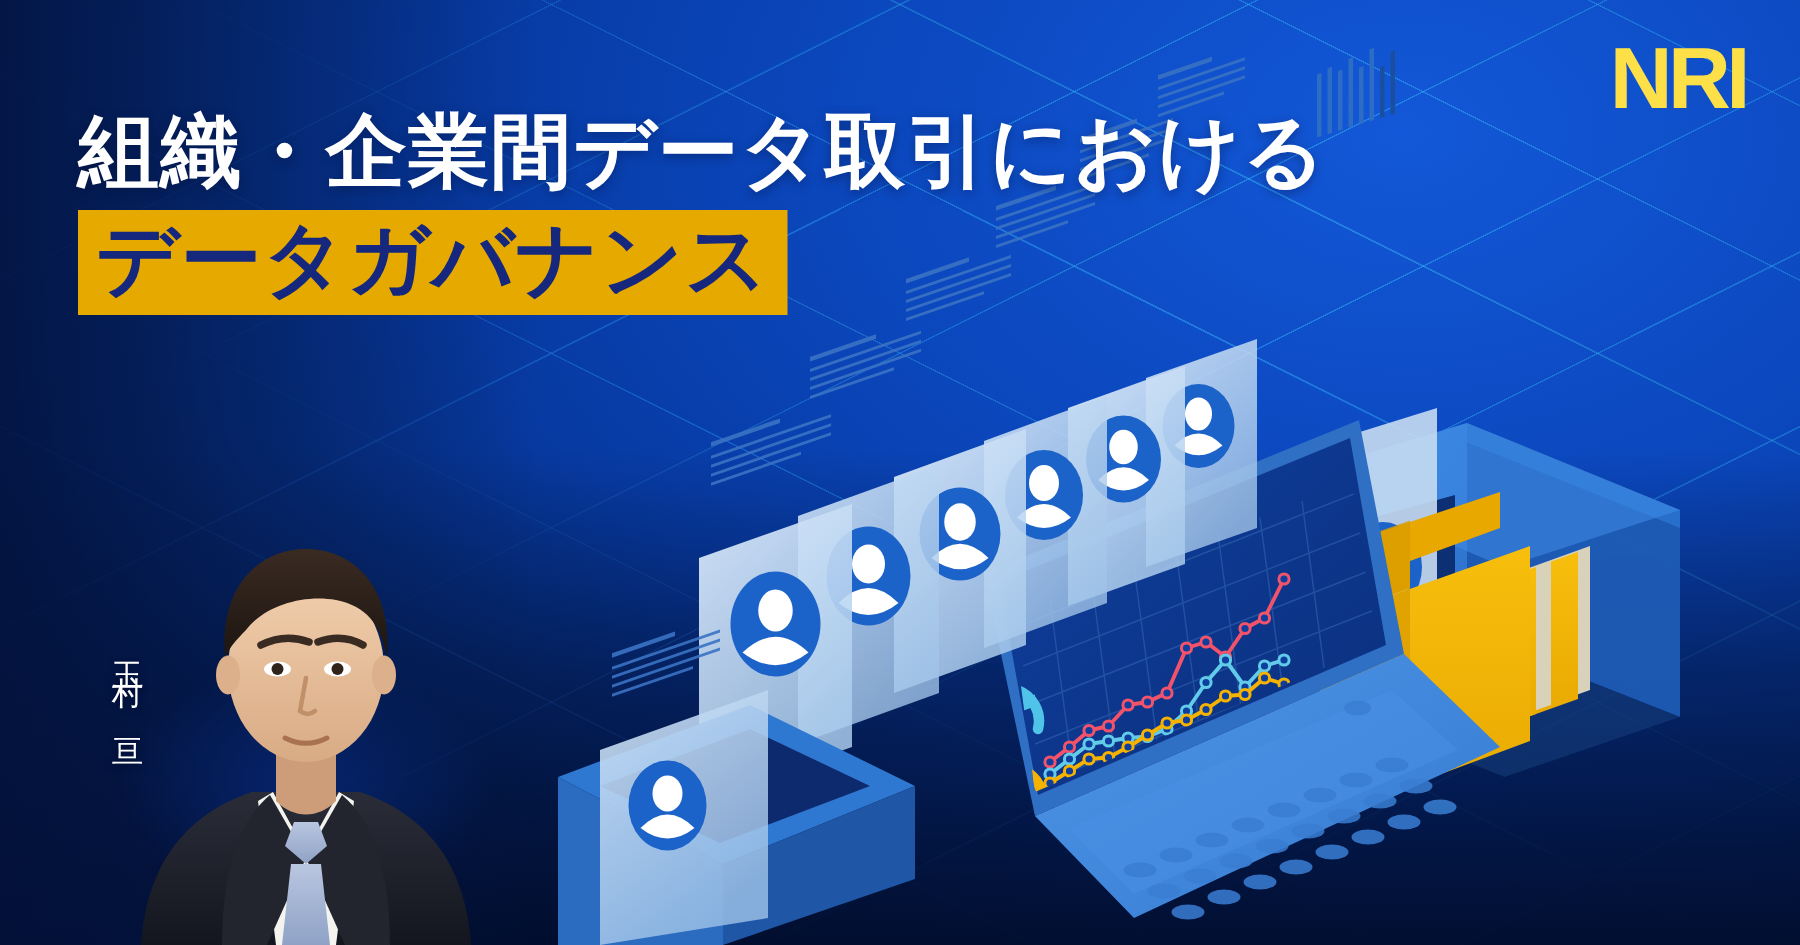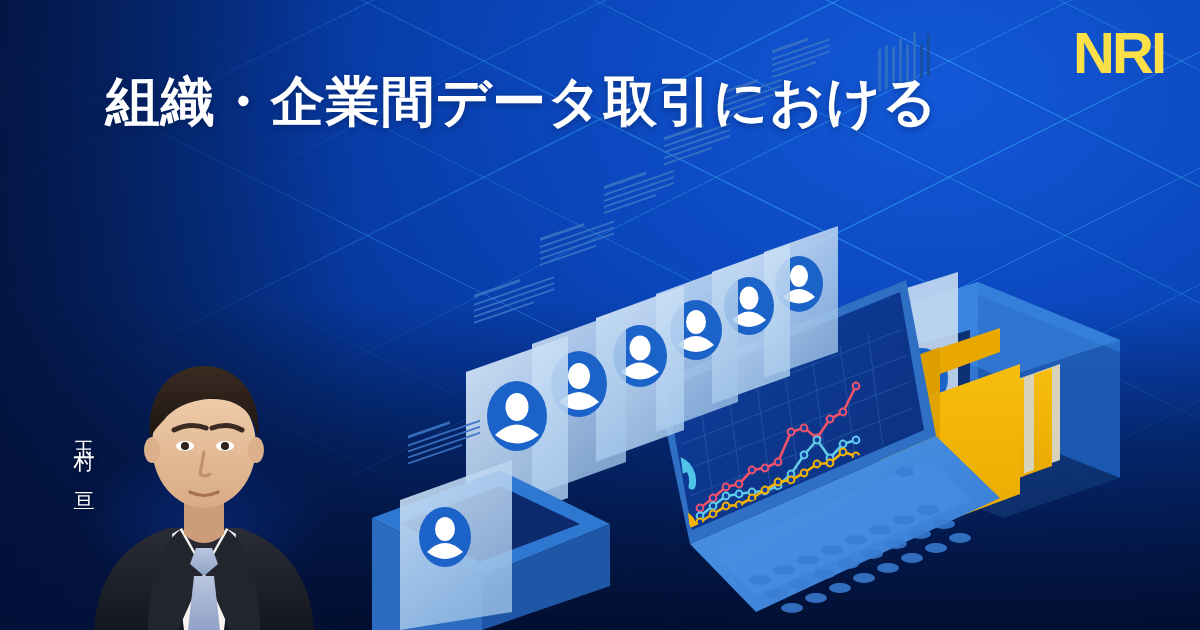--- a/index.html
+++ b/index.html
@@ -55,21 +55,20 @@
     font-size:58px;font-weight:700;letter-spacing:-3px;
     font-family:Liberation Sans, sans-serif;
   }
 
   
   .headline{position:absolute;left:52px;top:72px;width:940px;}
   .line1{
     color:#ffffff;font-size:54px;font-weight:700;line-height:1.08;
     letter-spacing:1px;white-space:nowrap;
     text-shadow:0 2px 7px rgba(0,12,50,.38);
-    text-align:center;
   }
   .line2{margin-top:10px;white-space:nowrap;display:flex;align-items:center;}
   .hl-box{
     display:inline-block;
     background:#e5a900;
     color:#16277e;
     font-size:54px;font-weight:700;letter-spacing:1px;
     padding:6px 12px 10px 12px;line-height:1.0;
   }
   .line2-tail{
@@ -495,18 +494,19 @@
         <path d="M106,192 q14,7 28,0" stroke="#a8714f" stroke-width="3.2" fill="none" stroke-linecap="round"></path>
       </g>
     </svg>
   </div>
 
   <div class="name-vert">玉村　亘</div>
 
   <div class="headline">
     <div class="line1">組織・企業間データ取引における</div>
     <div class="line2">
+      <span class="hl-box">データガバナンス</span>
     </div>
   </div>
 
   <div class="logo">NRI</div>
 
 </div>
 
 </body></html>

